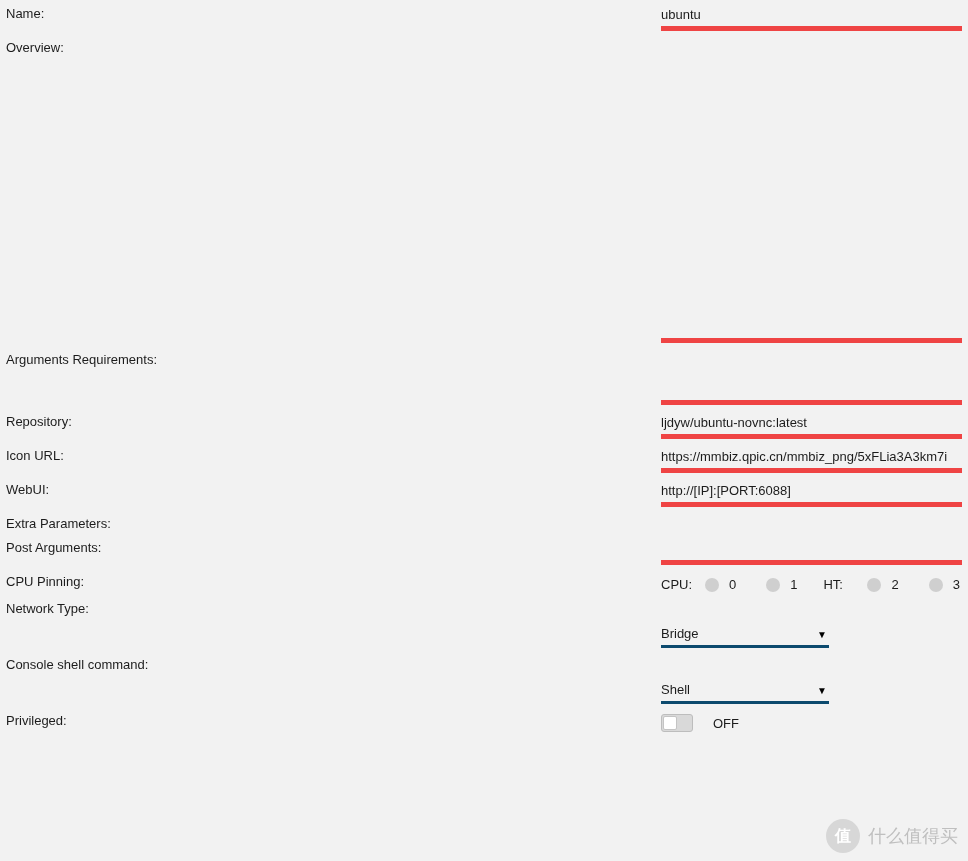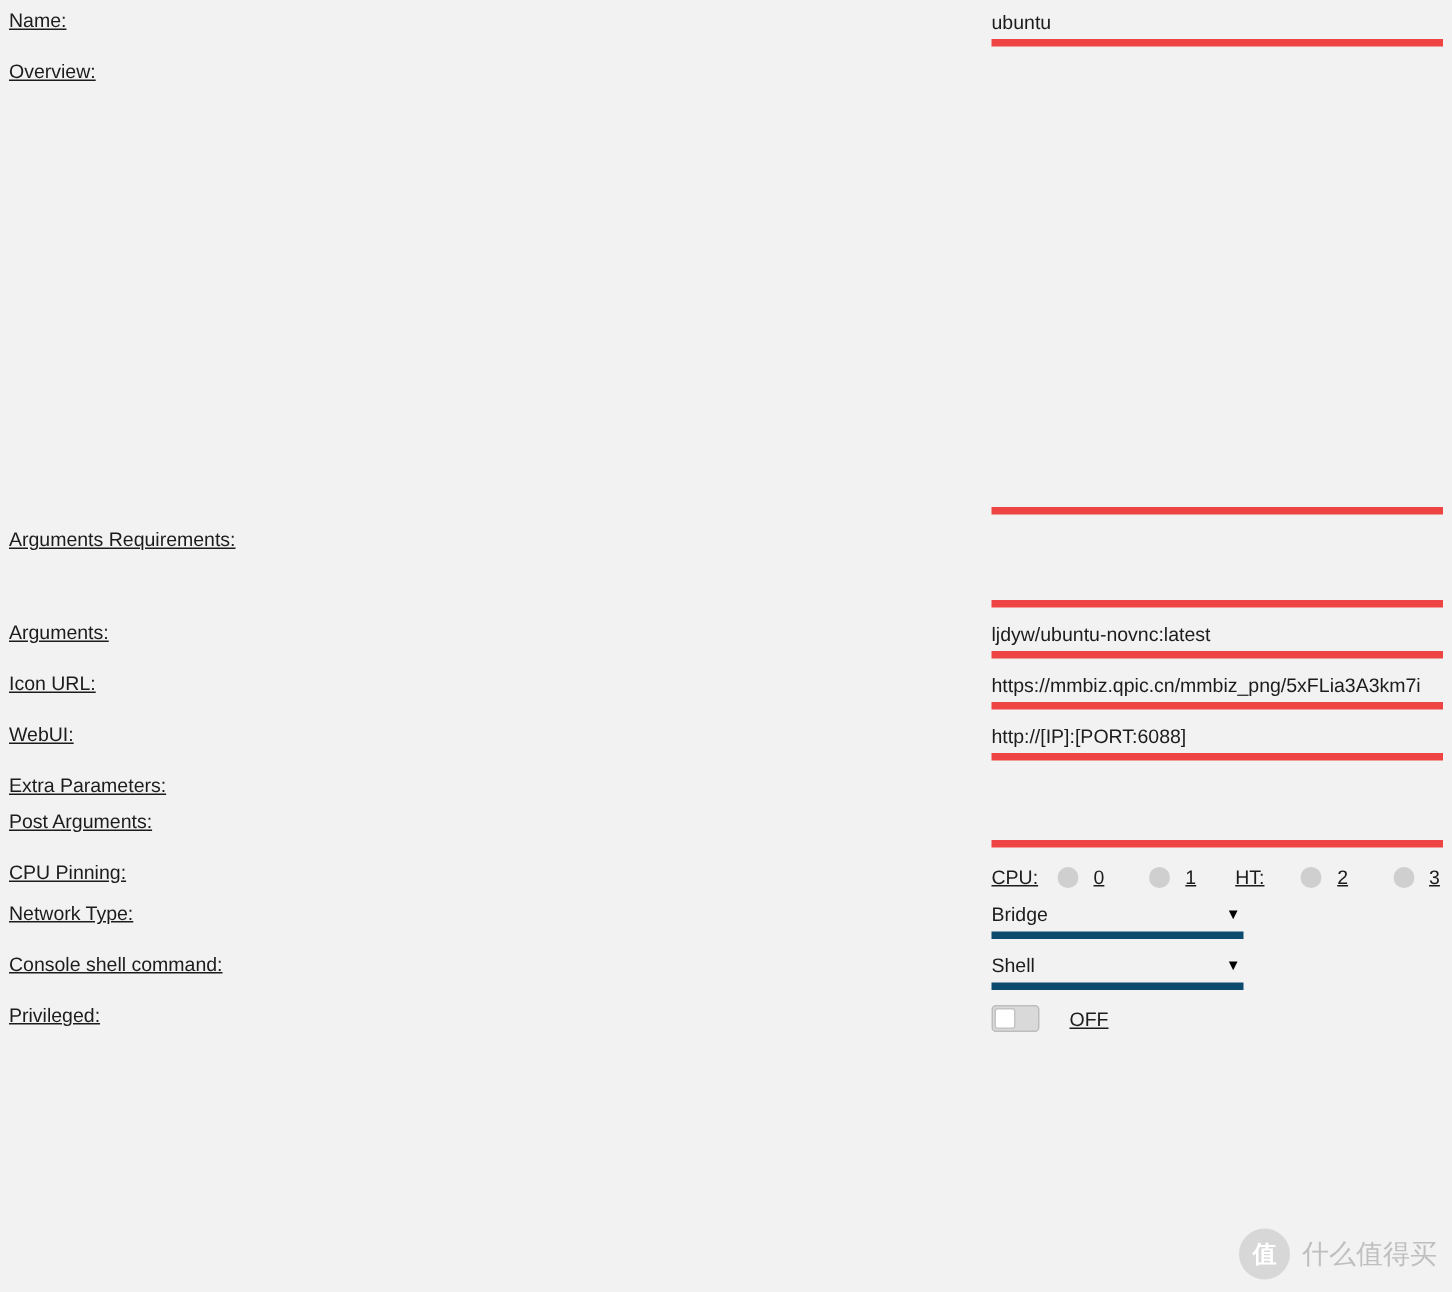--- a/index.html
+++ b/index.html
@@ -7,21 +7,21 @@
     margin: 0;
     padding: 0;
     width: 968px;
     height: 861px;
     background: #f2f2f2;
     font-family: "Segoe UI", Arial, sans-serif;
     color: #1c1c1c;
     font-size: 13px;
     overflow: hidden;
   }
-  .form { padding: 0; text-decoration: underline; }
+  .form { padding: 0; }
   .row {
     display: flex;
     align-items: flex-start;
     padding: 3px 6px;
   }
   .label-col { width: 655px; padding-top: 3px; }
   .value-col { flex: 1; min-width: 0; }
   .text-input, .text-area {
     width: 100%;
     border: none;
@@ -31,22 +31,23 @@
     font-size: 13px;
     color: #1c1c1c;
     padding: 4px 0;
     outline: none;
   }
   .text-area { resize: none; overflow: hidden; }
   .overview-area { height: 306px; display: block; }
   .additional-area { height: 56px; display: block; }
   .select-wrap {
     position: relative; display: inline-block;
-    border-bottom: 5px solid #0c4a6e;
+    border-bottom: 3px solid #0c4a6e;
     min-width: 168px;
+    margin-top: 24px;
   }
   .select-wrap.narrow { min-width: 168px; }
   .select-wrap select {
     -webkit-appearance: none; appearance: none;
     background: transparent; border: none;
     font-family: inherit; font-size: 13px; color: #1c1c1c;
     padding: 4px 22px 4px 0; width: 100%; outline: none;
   }
   .select-caret {
     position: absolute; right: 2px; top: 50%;
@@ -105,21 +106,21 @@
   </div>
 
   <div class="row">
     <div class="label-col">Arguments Requirements:</div>
     <div class="value-col">
       <textarea class="text-area additional-area" style=""></textarea>
     </div>
   </div>
 
   <div class="row">
-    <div class="label-col">Arguments:</div>
+    <div class="label-col">Repository:</div>
     <div class="value-col">
       <input class="text-input" type="text" value="ljdyw/ubuntu-novnc:latest" style="">
     </div>
   </div>
 
 
   <div class="row">
     <div class="label-col">Icon URL:</div>
     <div class="value-col">
       <input class="text-input" type="text" value="https://mmbiz.qpic.cn/mmbiz_png/5xFLia3A3km7i" style="">

